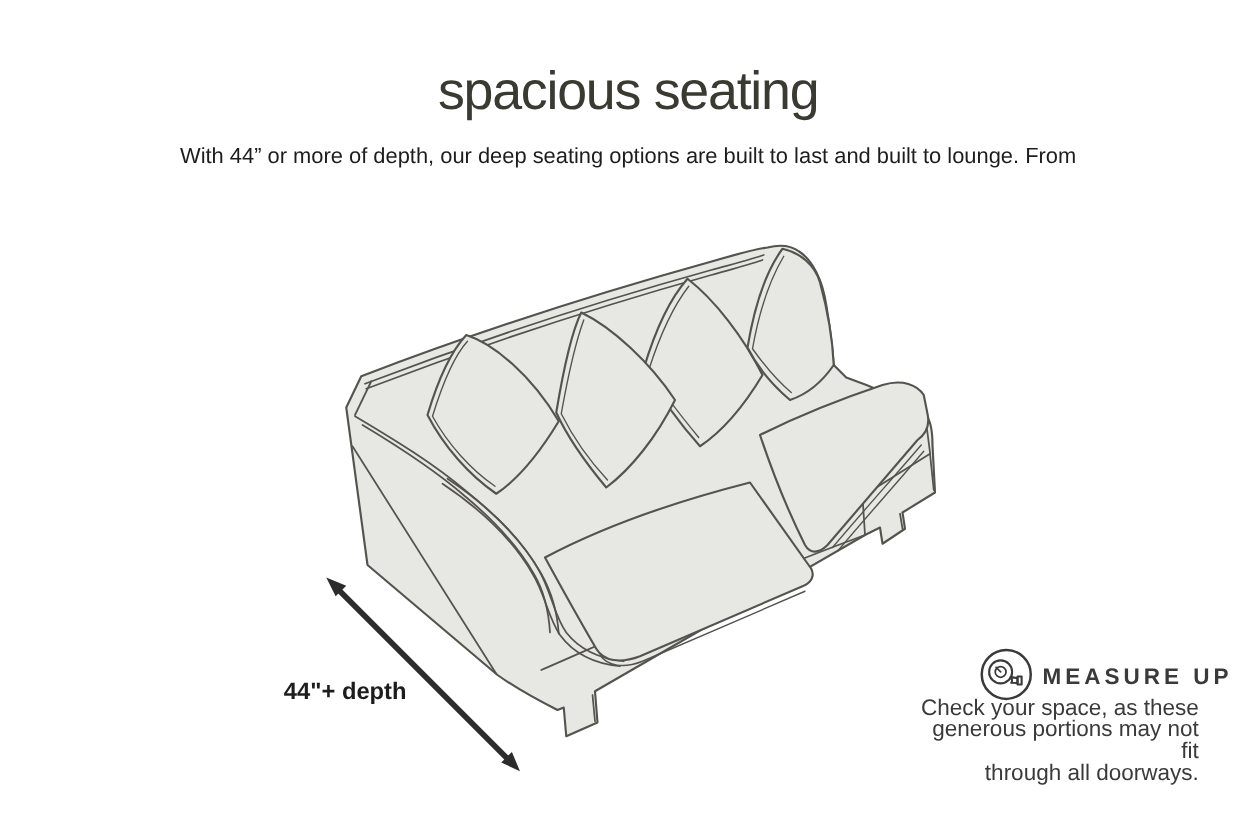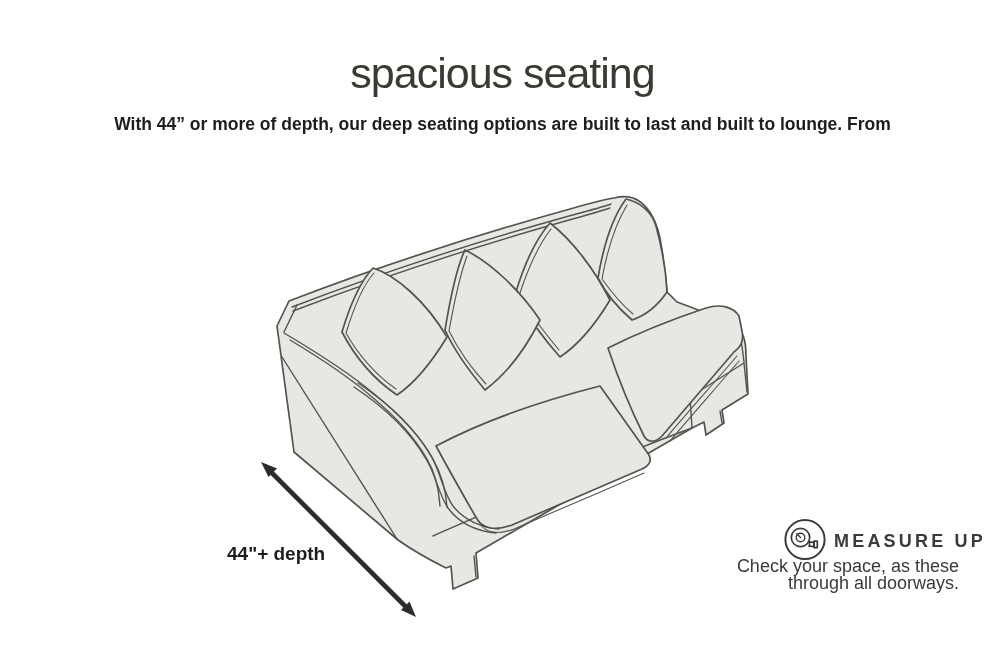--- a/index.html
+++ b/index.html
@@ -21,21 +21,20 @@
     color:#3a3a33;
     line-height:50px;
   }
   .intro{
     position:absolute;
     left:0; right:0; top:110px;
     text-align:center;
     font-size:17.5px;
     line-height:28px;
     color:#1d1d1d;
-    font-weight:bold;
   }
   .scene{
     position:absolute;
     left:0; top:0;
     width:1005px; height:671px;
   }
   .dim-label{
     position:absolute;
     left:227px; top:543px;
     font-size:19px;
@@ -163,16 +162,17 @@
       <circle cx="17.5" cy="19.5" r="9.2" stroke-width="1.7"></circle>
       <circle cx="17.5" cy="19.5" r="4.3" stroke-width="1.4"></circle>
       <path stroke-width="1.4" d="M13.8,15.8 L17.5,19.5"></path>
       <path stroke-width="1.7" d="M25.5,23.5 C26.8,25 26.9,27.5 26,28.2 L31,28.4 L31,24.6 Z"></path>
       <path stroke-width="1.7" d="M31,23.2 L34.3,23.2 L34.3,29.6 L31,29.6 Z"></path>
     </g>
   </svg>
   <div class="measure-heading">MEASURE UP</div>
   <div class="measure-note">
     <div>Check your space, as these</div>
+    <div>generous portions may not fit</div>
     <div>through all doorways.</div>
   </div>
 
 </div>
 
 </body></html>

